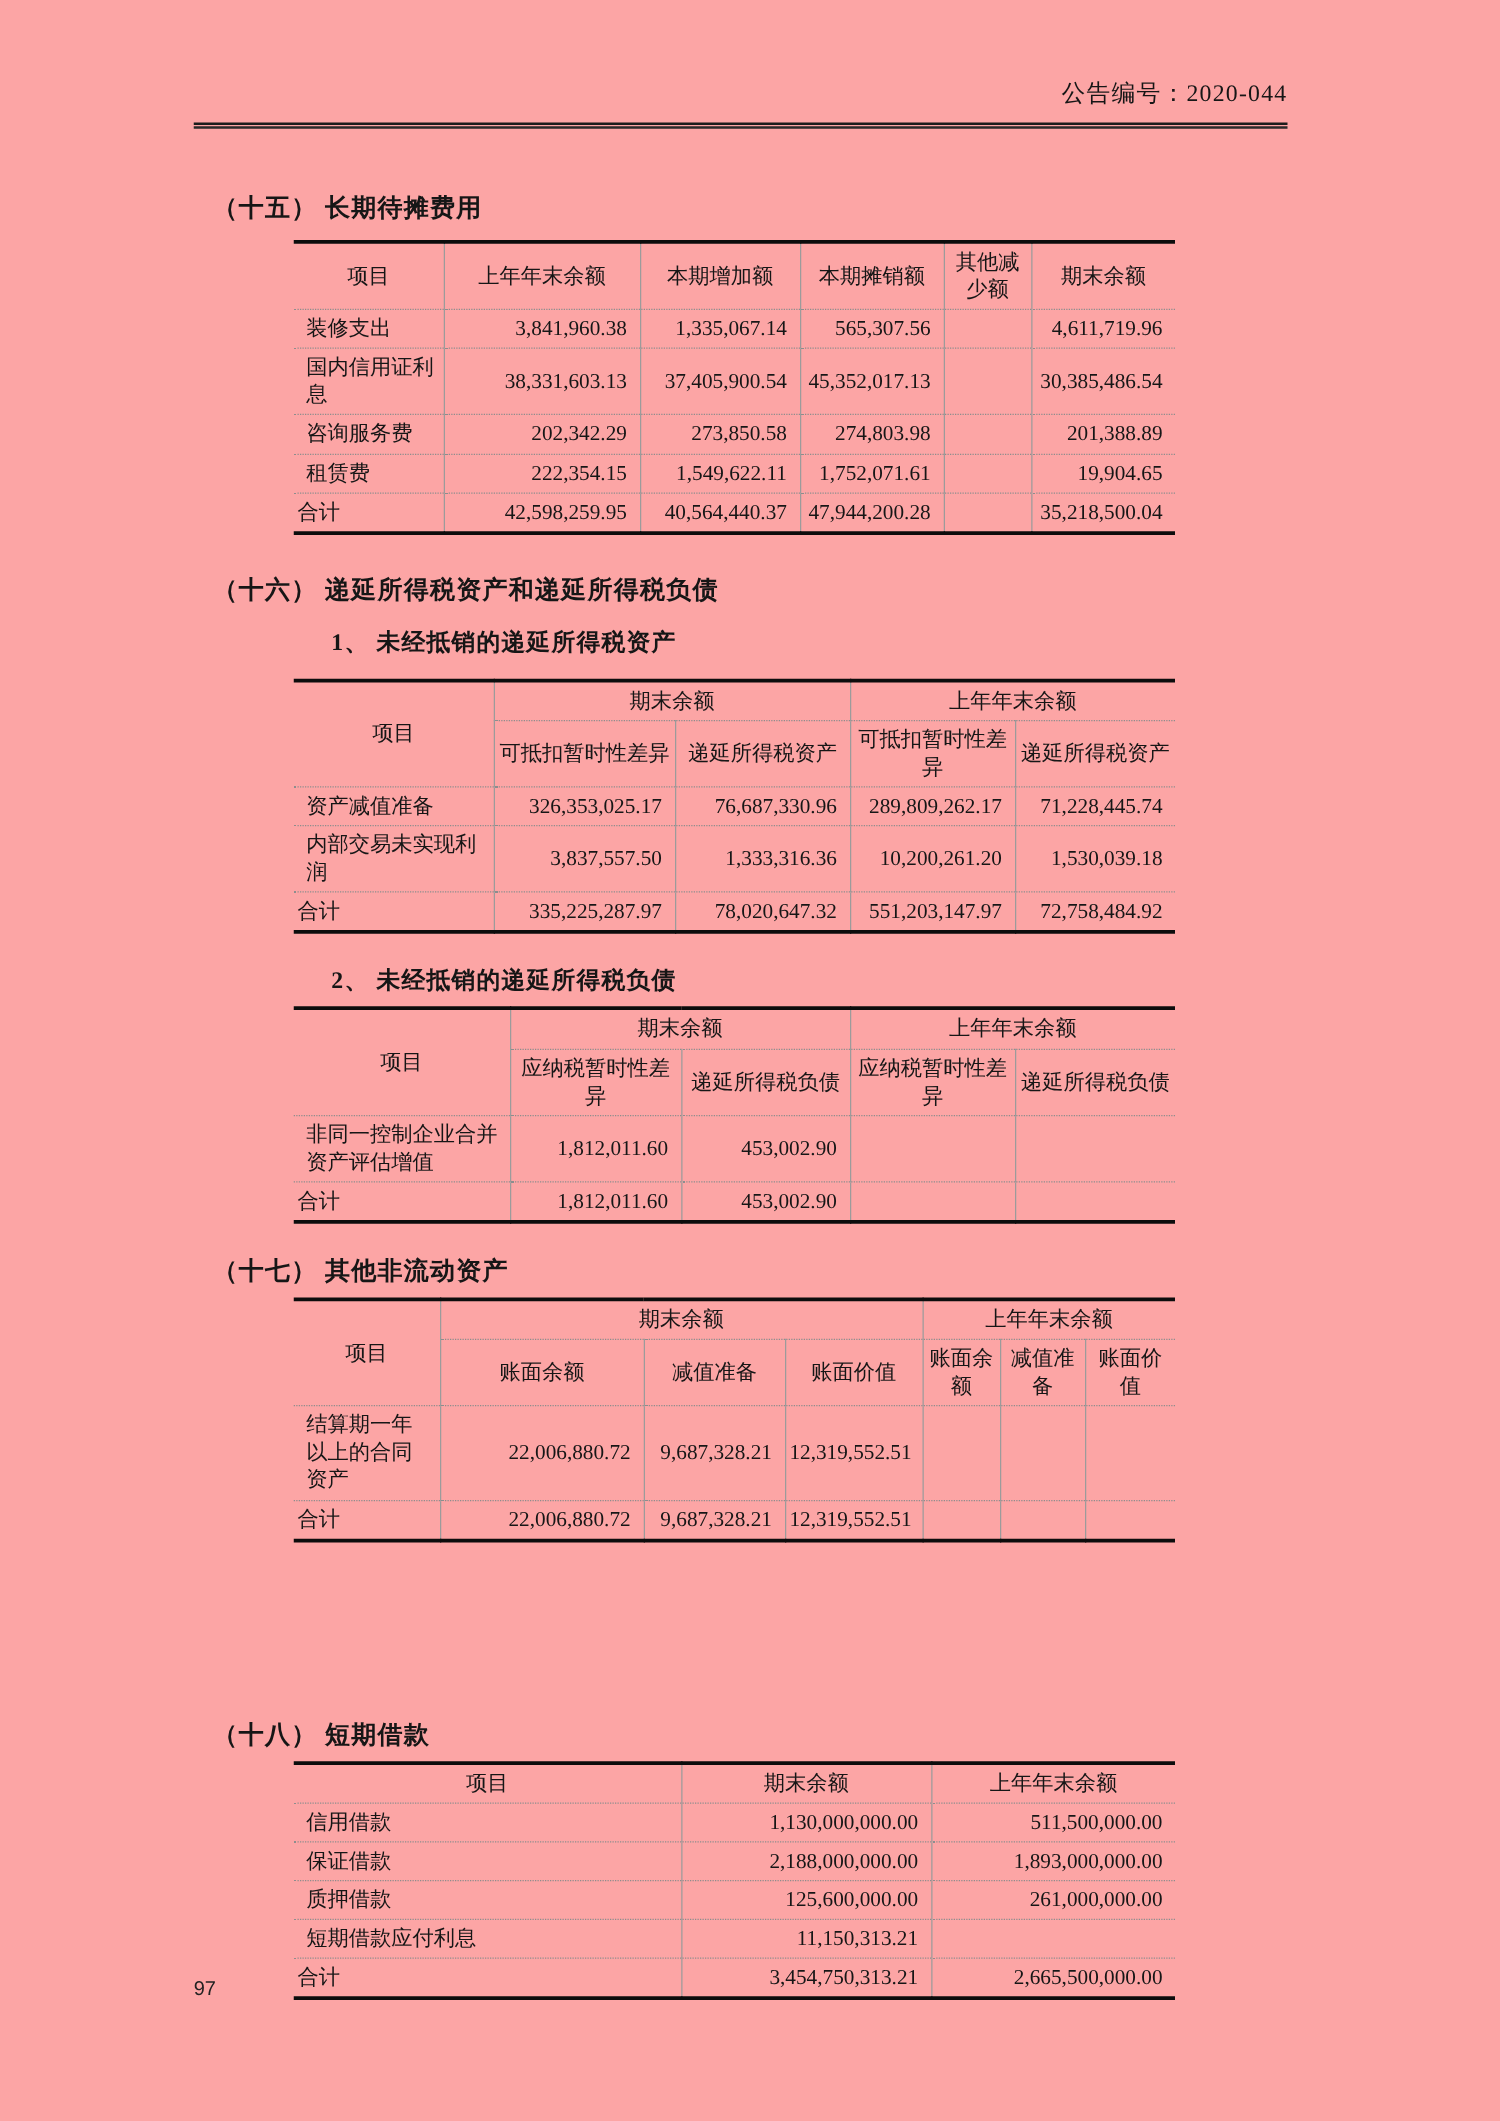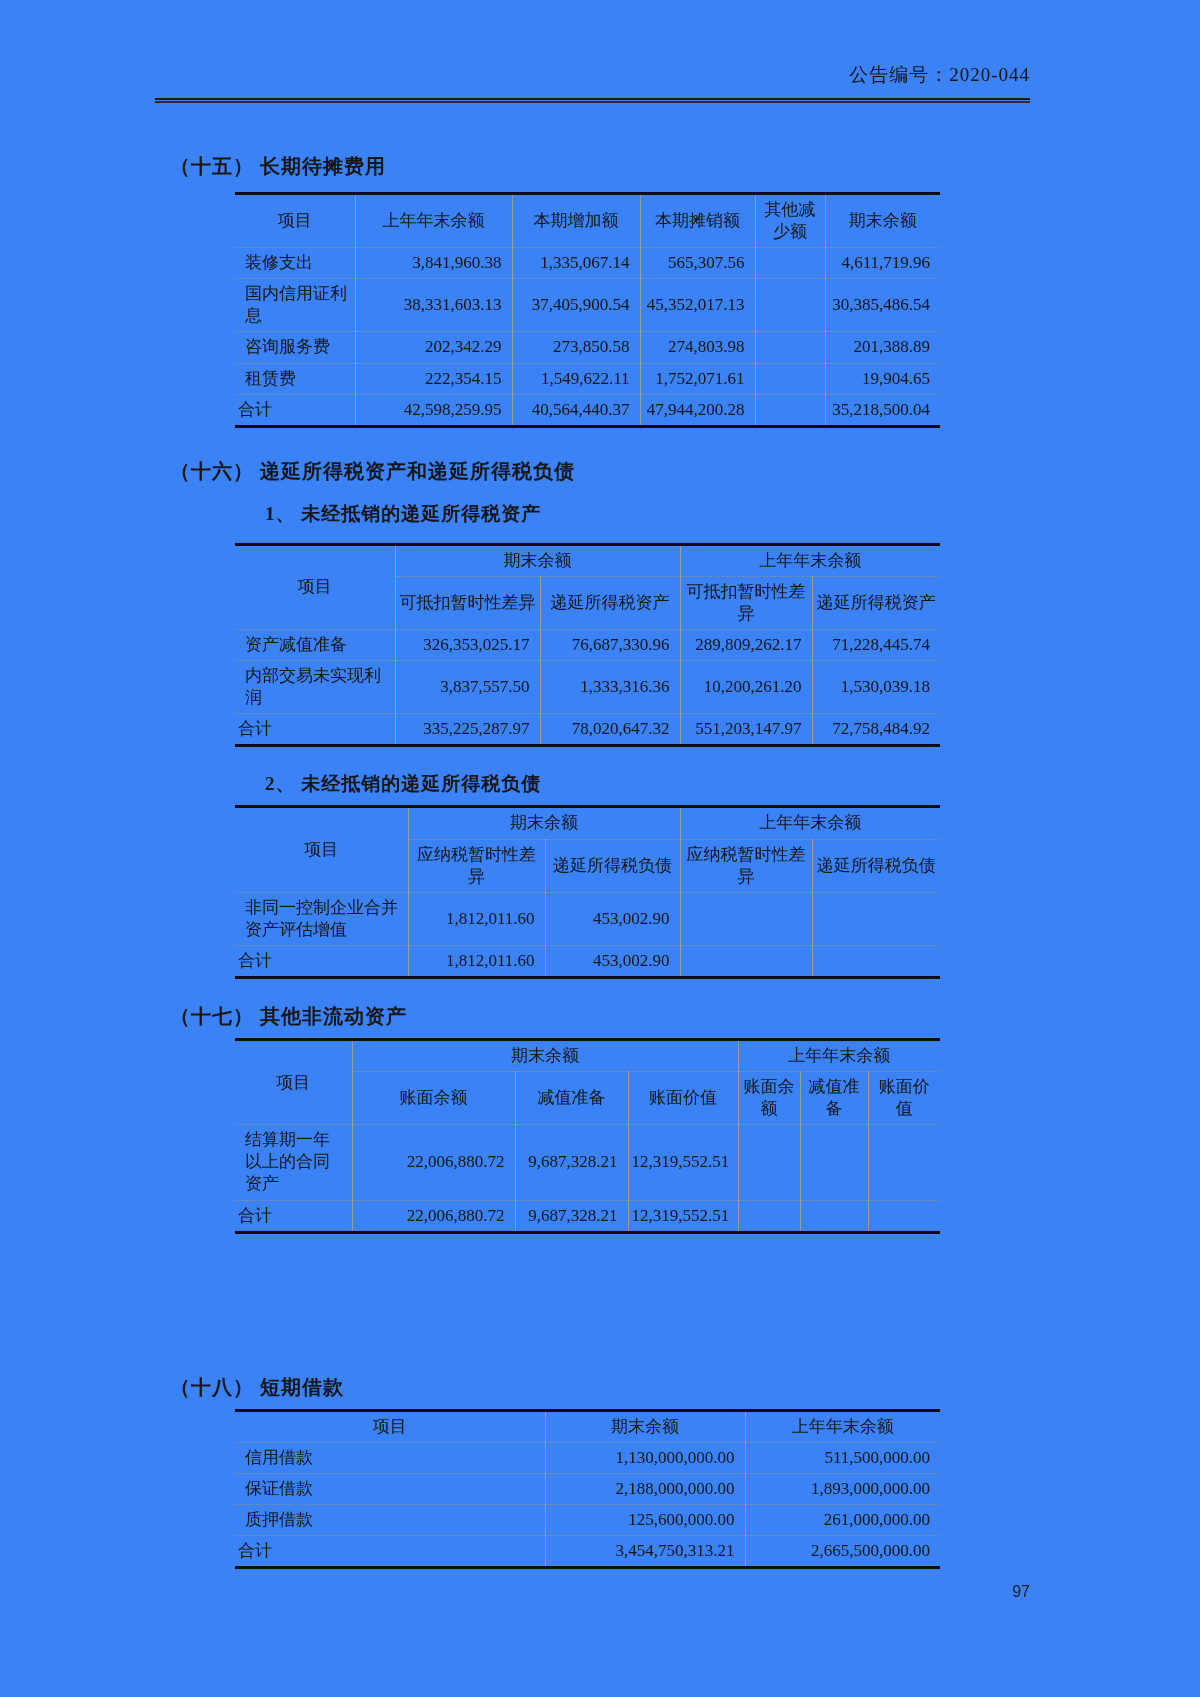--- a/index.html
+++ b/index.html
@@ -1,21 +1,21 @@
 <!DOCTYPE html>
 <html><head>
 <meta charset="utf-8">
 <style>
   * { box-sizing: border-box; margin: 0; padding: 0; }
   html,body { background:#e8e8e8; }
   .page {
     position: relative;
     width: 1200px; height: 1697px;
     margin: 0 auto;
-    background: #3b82f6;
+    background: #fca5a5;
     font-family: "Liberation Serif", "DejaVu Serif", serif;
     color: #161616;
     overflow: hidden;
   }
   .content { padding: 62px 170px 0 155px; width: 1200px; }
 
   .doc-number {
     text-align: right;
     font-size: 19px;
     letter-spacing: 1px;
@@ -77,21 +77,21 @@
   .mt-s16-sub2  { margin-top: 24px; }
   .mt-s16-t2    { margin-top: 8px; }
   .mt-s17-title { margin-top: 24px; }
   .mt-s17-table { margin-top: 8px; }
   .mt-s18-title { margin-top: 140px; }
   .mt-s18-table { margin-top: 8px; }
 
   .page-footer {
     position: absolute;
     top: 1583px; left: 155px; width: 875px;
-    text-align: right;
+    text-align: left;
     font-family: "Liberation Sans", "DejaVu Sans", sans-serif;
     font-size: 16px;
     color: #222;
   }
 </style>
 </head>
 <body>
 
 <div class="page">
   <div class="content">
@@ -322,20 +322,25 @@
           <tr>
             <td class="c-label">保证借款</td>
             <td class="c-num">2,188,000,000.00</td>
             <td class="c-num">1,893,000,000.00</td>
           </tr>
           <tr>
             <td class="c-label">质押借款</td>
             <td class="c-num">125,600,000.00</td>
             <td class="c-num">261,000,000.00</td>
           </tr>
+          <tr>
+            <td class="c-label">短期借款应付利息</td>
+            <td class="c-num">11,150,313.21</td>
+            <td class="c-num"></td>
+          </tr>
           <tr class="total-row">
             <td class="c-label">合计</td>
             <td class="c-num">3,454,750,313.21</td>
             <td class="c-num">2,665,500,000.00</td>
           </tr>
         </tbody>
     </table>
 
   </div>
 

